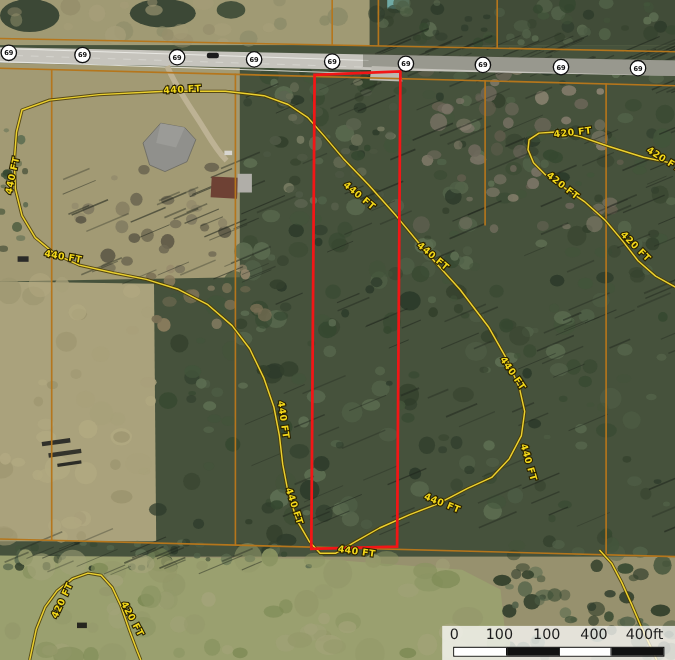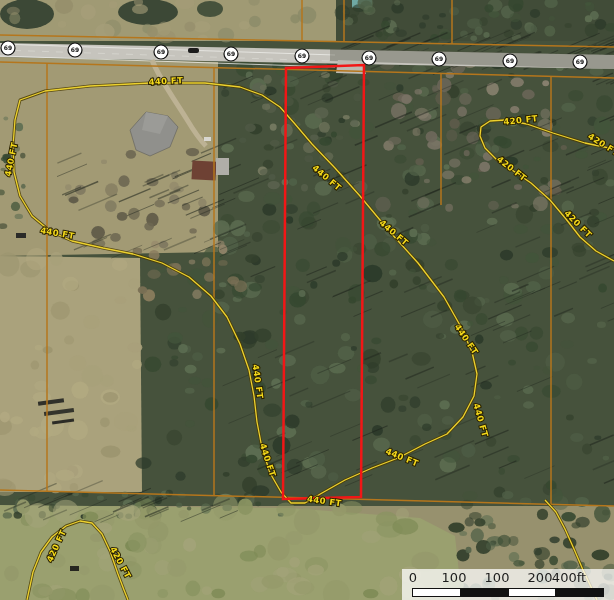--- a/index.html
+++ b/index.html
@@ -1161,22 +1161,22 @@
         <text x="576" y="226" transform="rotate(45 576 226)" font-size="8.5" font-weight="bold" text-anchor="middle" fill="#f3d81a" stroke="#2a2200" stroke-width="2" paint-order="stroke" letter-spacing="0.4" font-family="&quot;DejaVu Sans&quot;,&quot;Liberation Sans&quot;,sans-serif">420 FT</text>
         <text x="59" y="547" transform="rotate(-65 59 547)" font-size="8.5" font-weight="bold" text-anchor="middle" fill="#f3d81a" stroke="#2a2200" stroke-width="2" paint-order="stroke" letter-spacing="0.4" font-family="&quot;DejaVu Sans&quot;,&quot;Liberation Sans&quot;,sans-serif">420 FT</text>
         <text x="118" y="564" transform="rotate(62 118 564)" font-size="8.5" font-weight="bold" text-anchor="middle" fill="#f3d81a" stroke="#2a2200" stroke-width="2" paint-order="stroke" letter-spacing="0.4" font-family="&quot;DejaVu Sans&quot;,&quot;Liberation Sans&quot;,sans-serif">420 FT</text>
       </g>
   </svg>
 
   <div class="scalebar">
     <span class="lbl" style="left:11px">0</span>
     <span class="lbl" style="left:52px">100</span>
     <span class="lbl" style="left:95px">100</span>
-    <span class="lbl" style="left:138px">200</span>
-    <span class="lbl" style="left:167px">400ft</span>
+    <span class="lbl" style="left:138px">400</span>
+    <span class="lbl" style="left:184px">400ft</span>
     <div class="bar">
       <div class="seg w"></div>
         <div class="seg b"></div>
         <div class="seg w"></div>
         <div class="seg b"></div>
     </div>
   </div>
 </div>
 
 </body></html>

